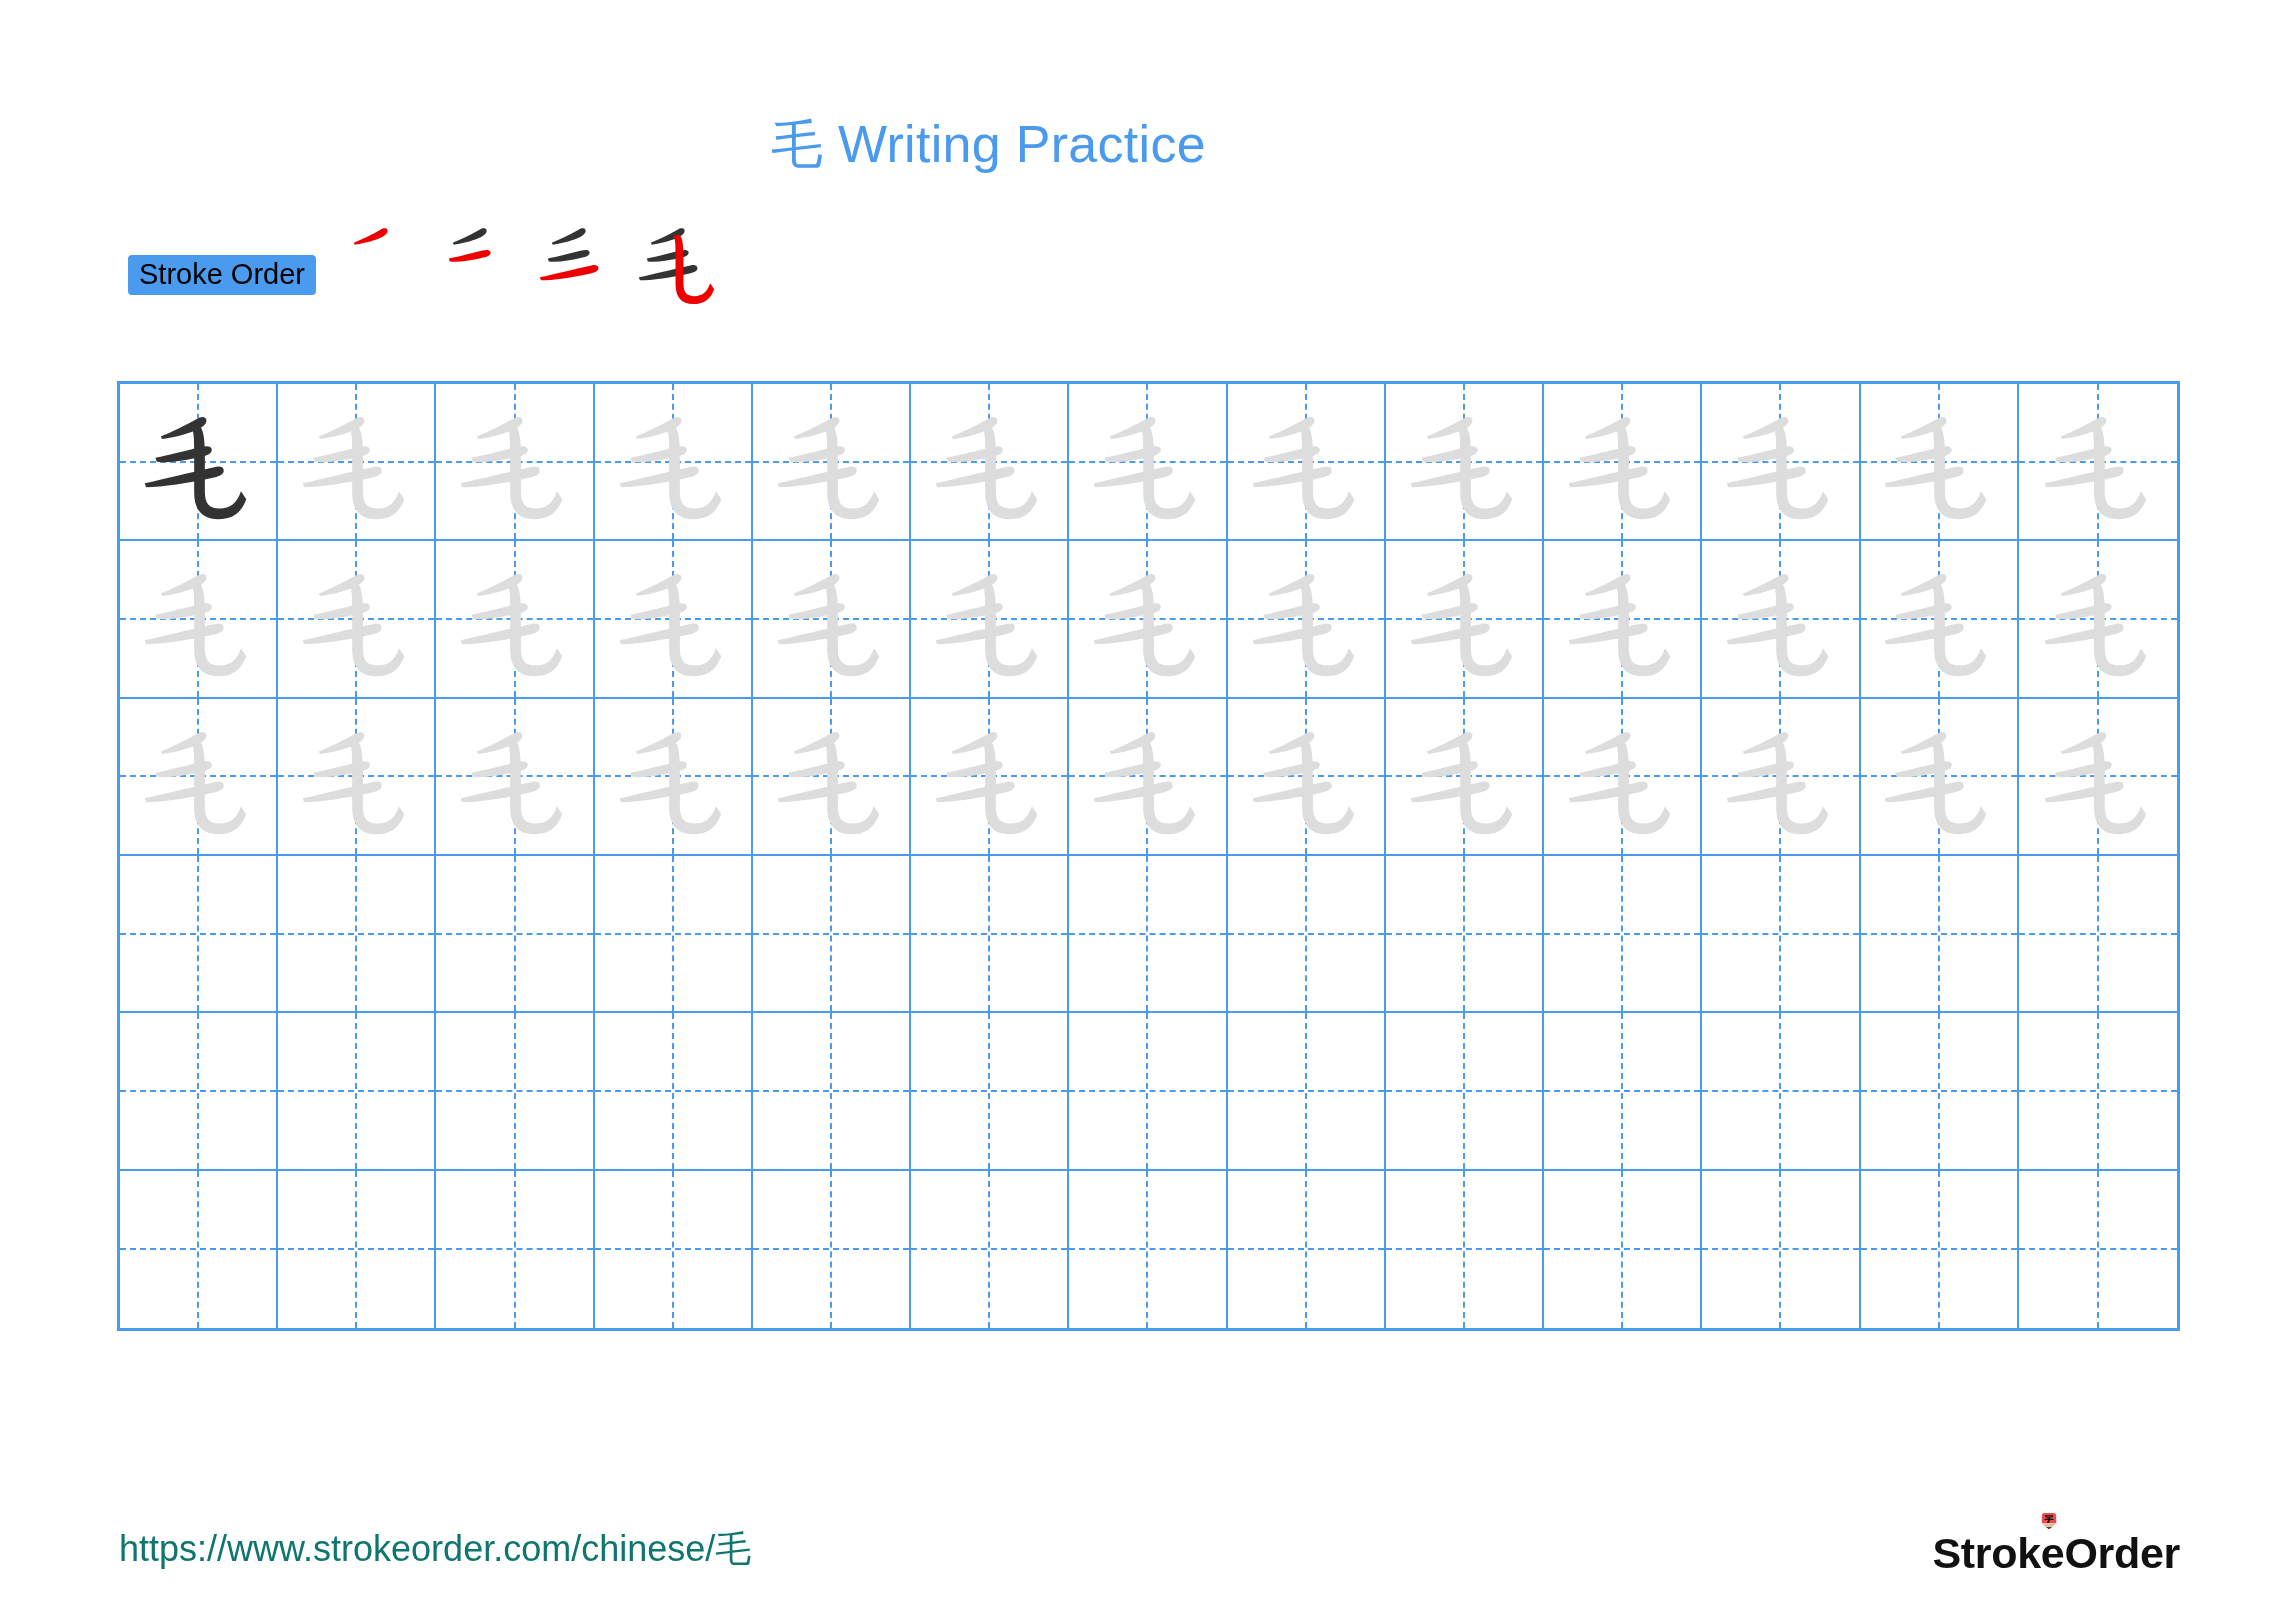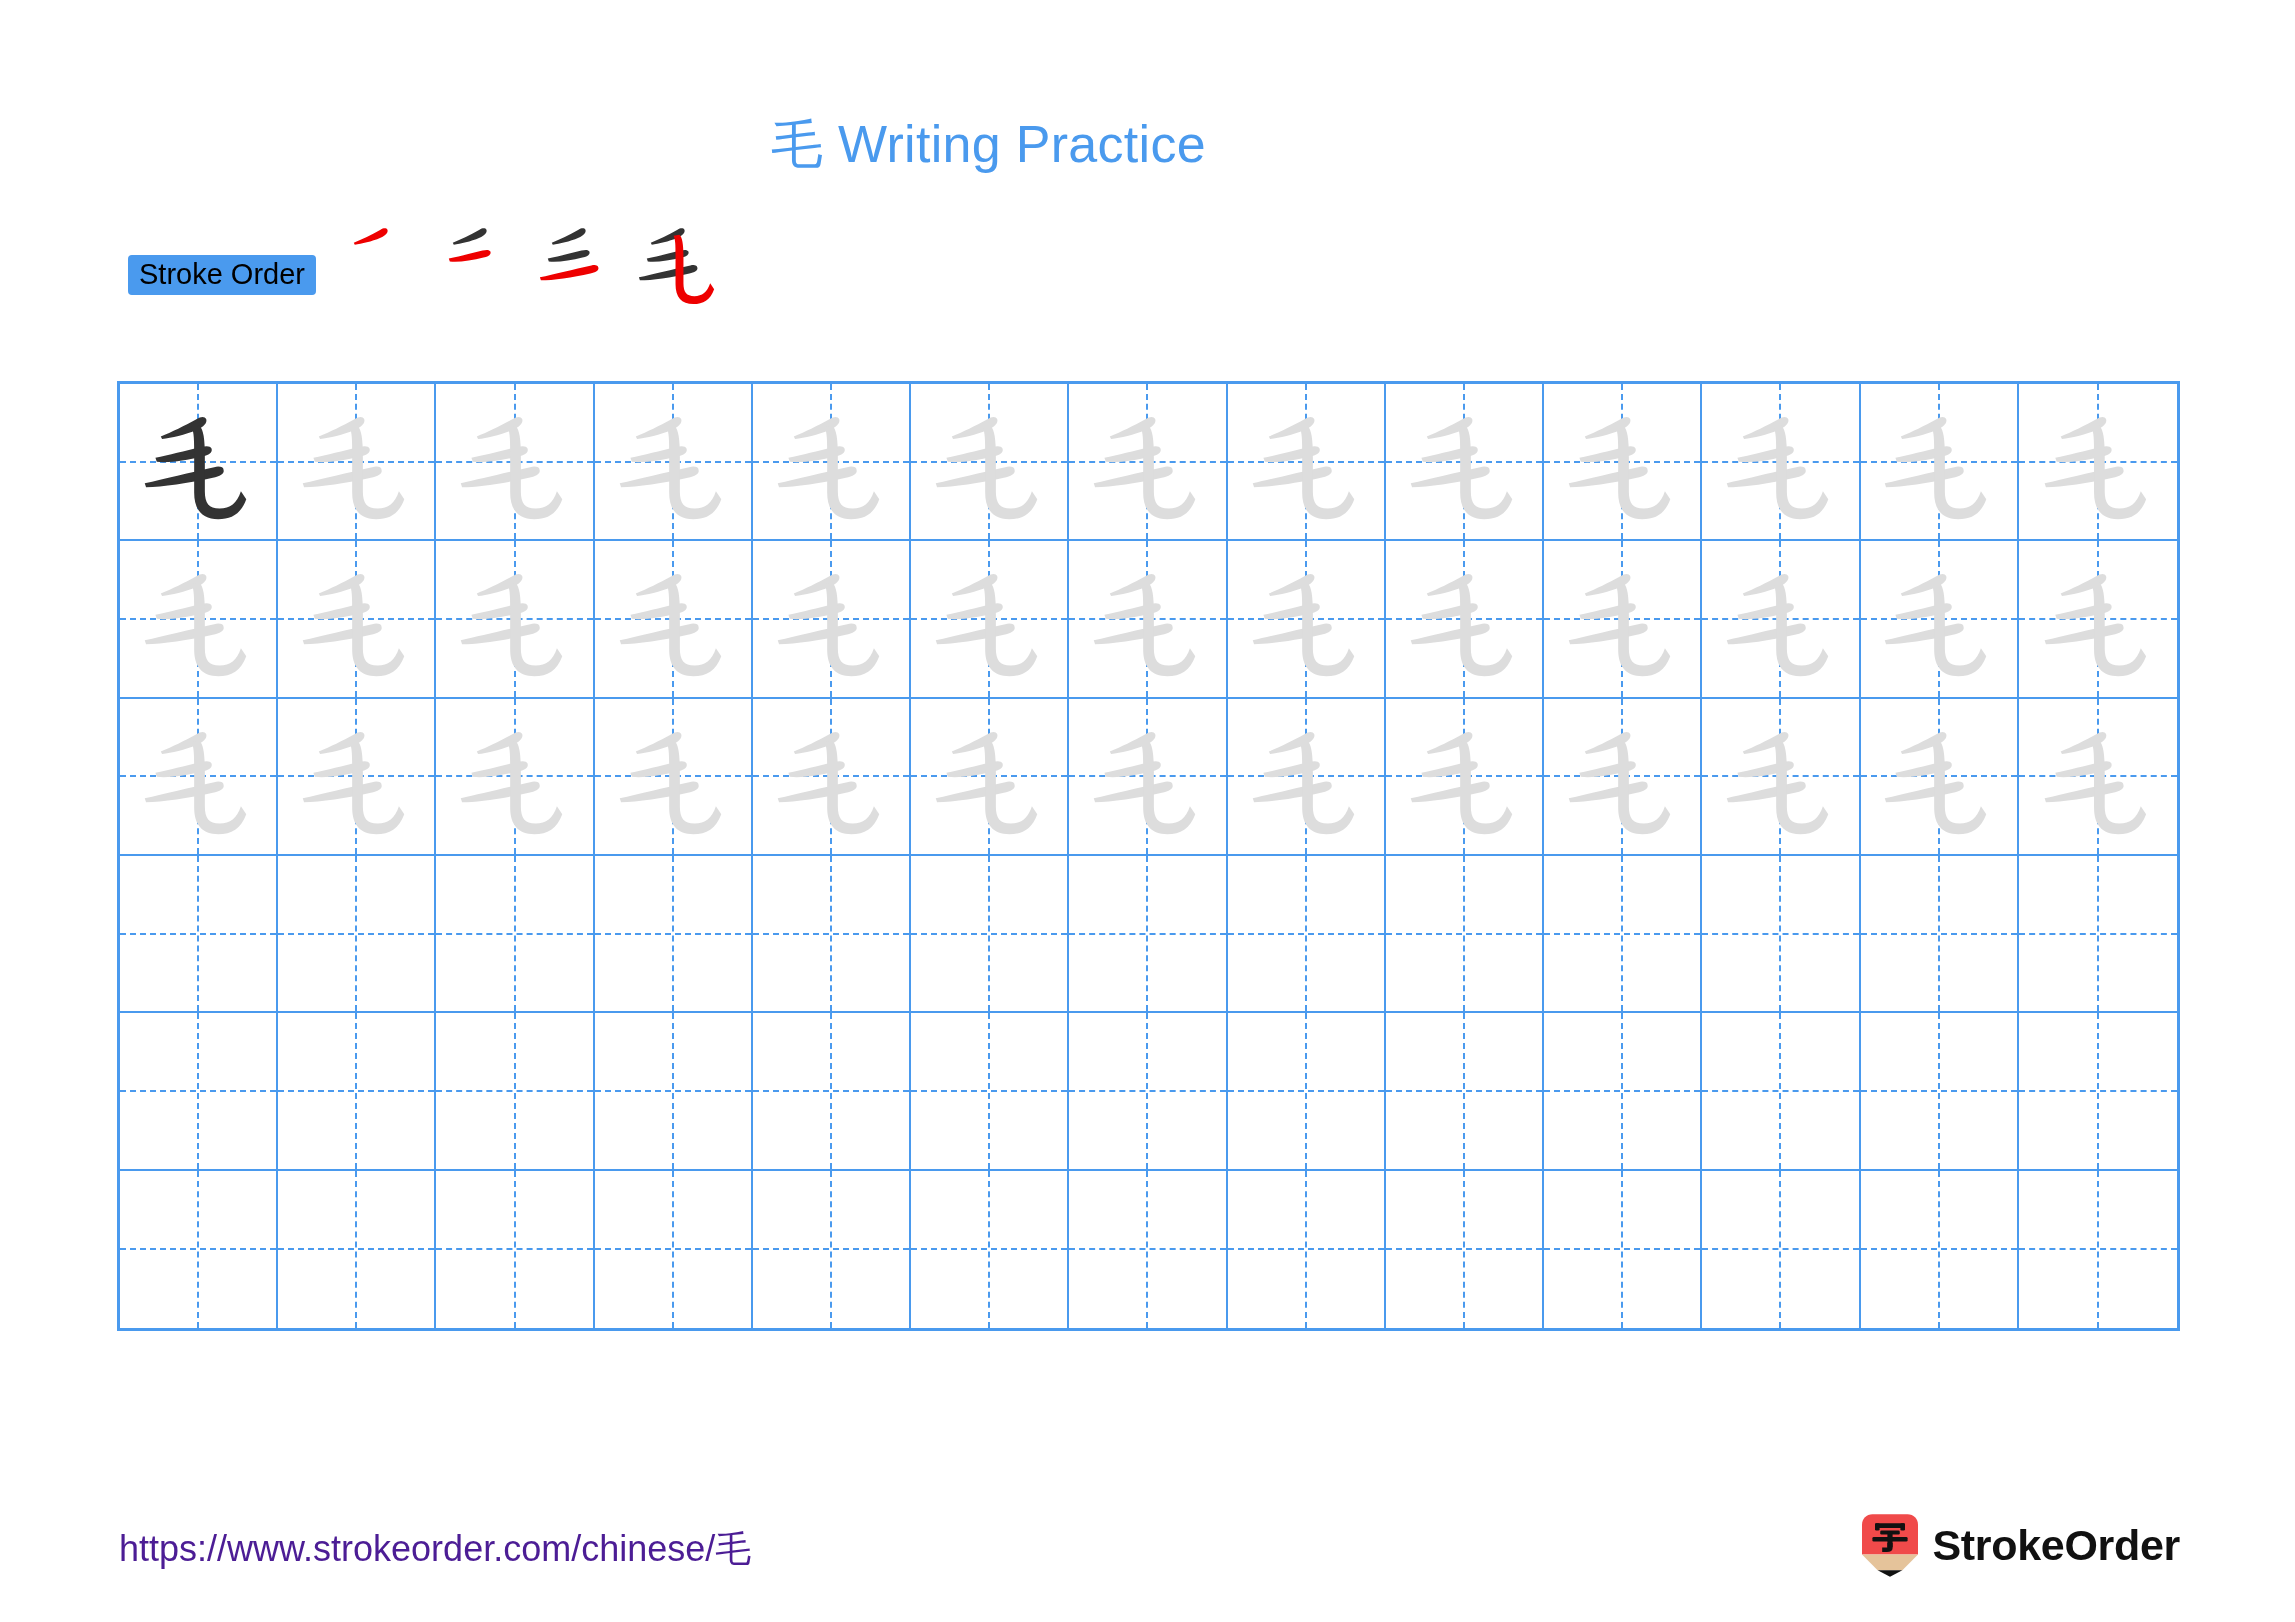--- a/index.html
+++ b/index.html
@@ -127,30 +127,31 @@
   }
   .char-dark  { fill: #333333; }
   .char-light { fill: #DDDDDD; }
 
   
   .footer-url {
     position: absolute;
     left: 119px;
     top: 1525px;
     font-size: 36px;
-    color: #4c1d95;
+    color: #0f766e;
     white-space: nowrap;
   }
   .footer-brand {
     position: absolute;
     right: 115px;
     top: 1513px;
     display: flex;
     align-items: center;
     height: 65px;
+    flex-direction: column;
   }
   .brand-logo {
     width: 56px;
     height: 63px;
     margin-right: 14.4px;
     display: block;
   }
   .brand-name {
     font-size: 43px;
     font-weight: bold;

